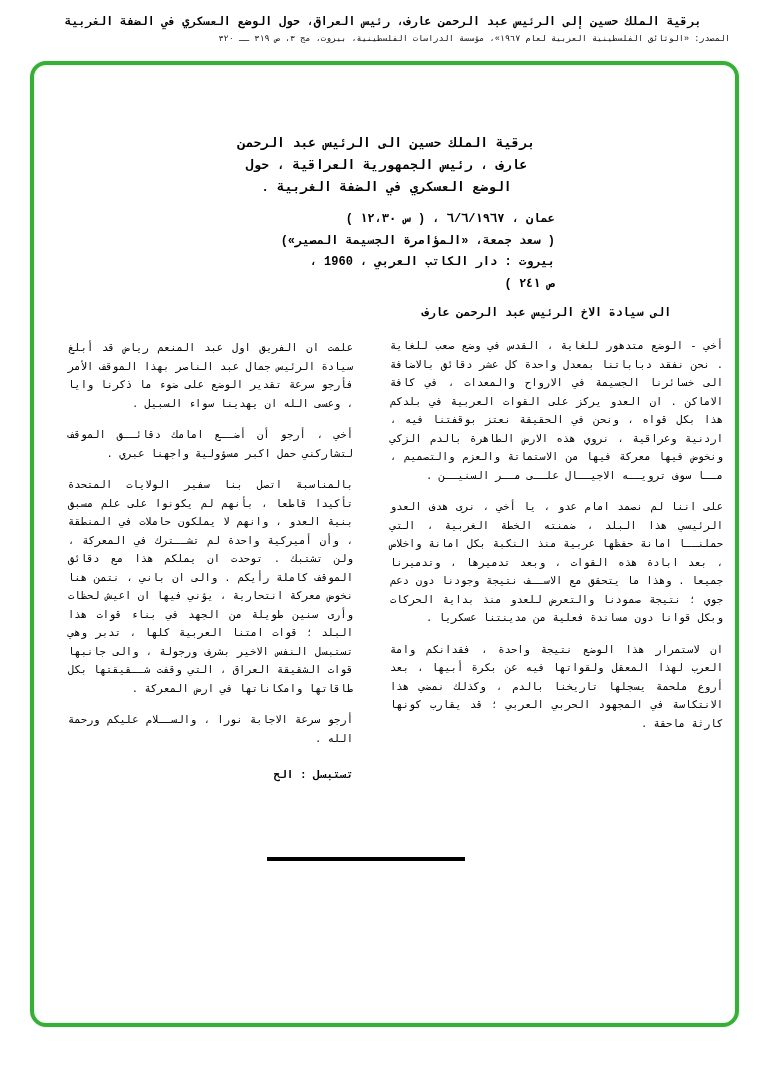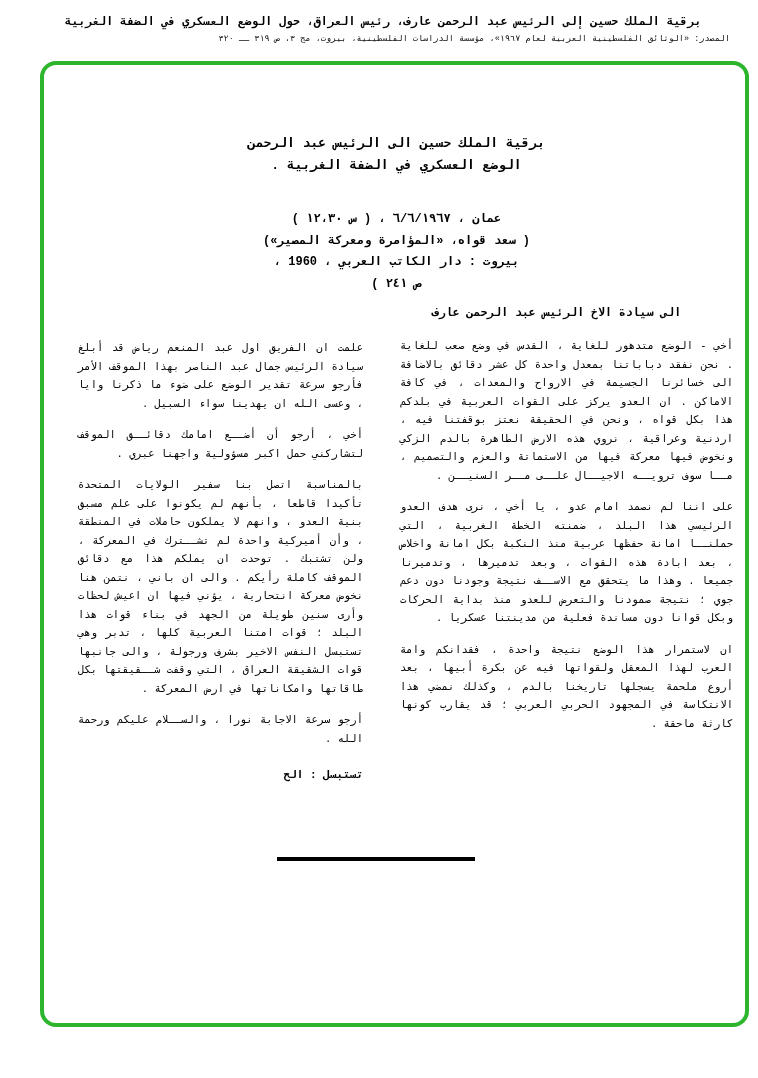--- a/index.html
+++ b/index.html
@@ -15,33 +15,33 @@
   .hdr-title {
     position: absolute; top: 8px; left: 55px; right: 55px;
     text-align: center; font-weight: bold; font-size: 11.5px; line-height: 15px;
   }
   .hdr-source {
     position: absolute; top: 27px; left: 30px; right: 30px;
     font-size: 8.5px; line-height: 12px; color: #111;
   }
 
   .green-box {
-    position: absolute; top: 57px; left: 36px;
+    position: absolute; top: 57px; left: 26px;
     width: 709px; height: 966px;
     border: 4px solid #2db52d; border-radius: 16px;
     background: #ffffff;
   }
 
   .doc-title {
     position: absolute; top: 66px; left: 180px; width: 345px;
     text-align: center; font-weight: bold; font-size: 13px; line-height: 18px;
   }
   .doc-meta {
     position: absolute; top: 142px; left: 180px; width: 345px;
-    text-align: center; font-weight: bold; font-size: 12px; line-height: 17.5px;
+    text-align: right; font-weight: bold; font-size: 12px; line-height: 17.5px;
   }
   .salutation {
     position: absolute; top: 238px; left: 355px; width: 315px;
     text-align: center; font-weight: bold; font-size: 11.5px;
   }
 
   .col { position: absolute; font-size: 10.5px; line-height: 18.5px; text-align: justify; }
   .col-right { top: 268px; left: 352px; width: 341px; }
   .col-left  { top: 270px; left: 30px;  width: 293px; }
   .para { margin-bottom: 9px; text-align: justify; }
@@ -62,26 +62,27 @@
 <div class="page">
 
   <div class="hdr-title">برقية الملك حسين إلى الرئيس عبد الرحمن عارف، رئيس العراق، حول الوضع العسكري في الضفة الغربية</div>
 
   <div class="hdr-source">المصدر: «الوثائق الفلسطينية العربية لعام ١٩٦٧»، مؤسسة الدراسات الفلسطينية، بيروت، مج ٣، ص ٣١٩ ــ ٣٢٠</div>
 
   <div class="green-box" style="border-color: rgb(45, 181, 45);">
 
     <div class="doc-title">
       <div>برقية الملك حسين الى الرئيس عبد الرحمن</div>
+      <div>عارف ، رئيس الجمهورية العراقية ، حول</div>
       <div>الوضع العسكري في الضفة الغربية .</div>
     </div>
 
     <div class="doc-meta">
       <div>عمان ، ٦/٦/١٩٦٧ ، ( س ١٢،٣٠ )</div>
-      <div>( سعد قواه، «المؤامرة ومعركة المصير»)</div>
+      <div>( سعد جمعة، «المؤامرة الجسيمة المصير»)</div>
       <div>بيروت : دار الكاتب العربي ، 1960 ،</div>
       <div>ص ٢٤١ )</div>
     </div>
 
     <div class="salutation">الى سيادة الاخ الرئيس عبد الرحمن عارف</div>
 
     <div class="col col-right">
       <p class="para">أخي - الوضع متدهور للغاية ، القدس في وضع صعب للغاية . نحن نفقد دباباتنا بمعدل واحدة كل عشر دقائق بالاضافة الى خسائرنا الجسيمة في الارواح والمعدات ، في كافة الاماكن . ان العدو يركز على القوات العربية في بلدكم هذا بكل قواه ، ونحن في الحقيقة نعتز بوقفتنا فيه ، اردنية وعراقية ، نروي هذه الارض الطاهرة بالدم الزكي ونخوض فيها معركة فيها من الاستماتة والعزم والتصميم ، مــا سوف ترويــه الاجيــال علــى مــر السنيــن .</p>
       <p class="para">على اننا لم نصمد امام عدو ، يا أخي ، نرى هدف العدو الرئيسي هذا البلد ، ضمنته الخطة الغربية ، التي حملنــا امانة حفظها عربية منذ النكبة بكل امانة واخلاص ، بعد ابادة هذه القوات ، وبعد تدميرها ، وتدميرنا جميعا . وهذا ما يتحقق مع الاســف نتيجة وجودنا دون دعم جوي ؛ نتيجة صمودنا والتعرض للعدو منذ بداية الحركات وبكل قوانا دون مساندة فعلية من مدينتنا عسكريا .</p>
       <p class="para">ان لاستمرار هذا الوضع نتيجة واحدة ، فقدانكم وامة العرب لهذا المعقل ولقواتها فيه عن بكرة أبيها ، بعد أروع ملحمة يسجلها تاريخنا بالدم ، وكذلك نمضي هذا الانتكاسة في المجهود الحربي العربي ؛ قد يقارب كونها كارثة ماحقة .</p>

